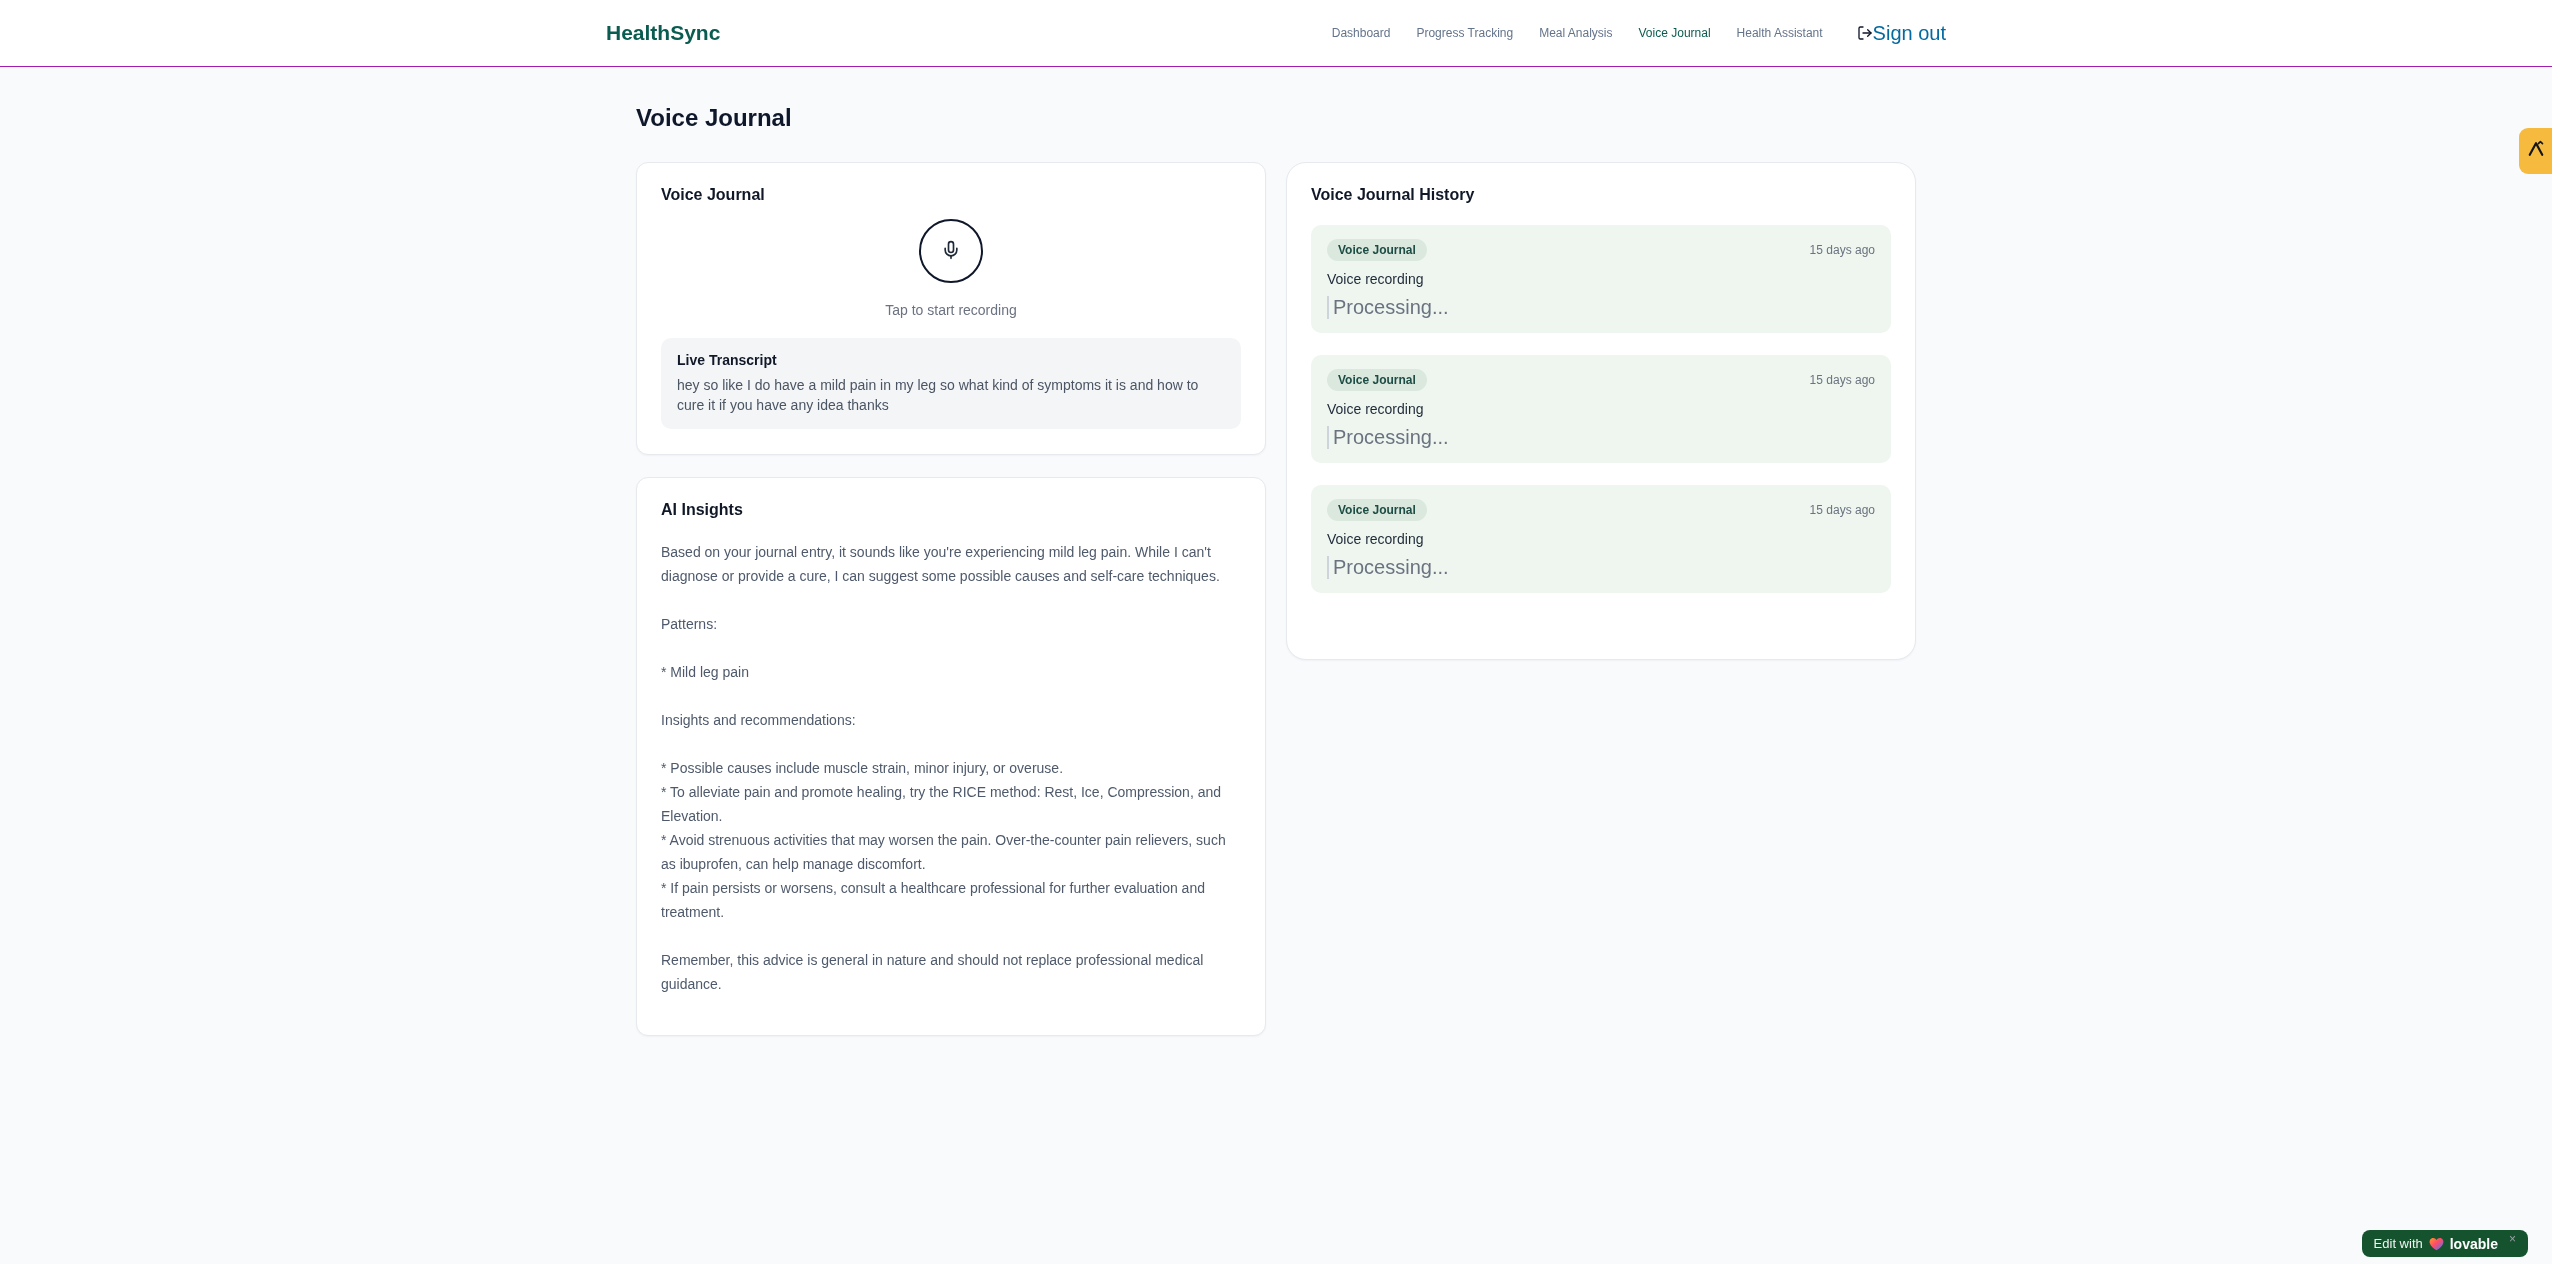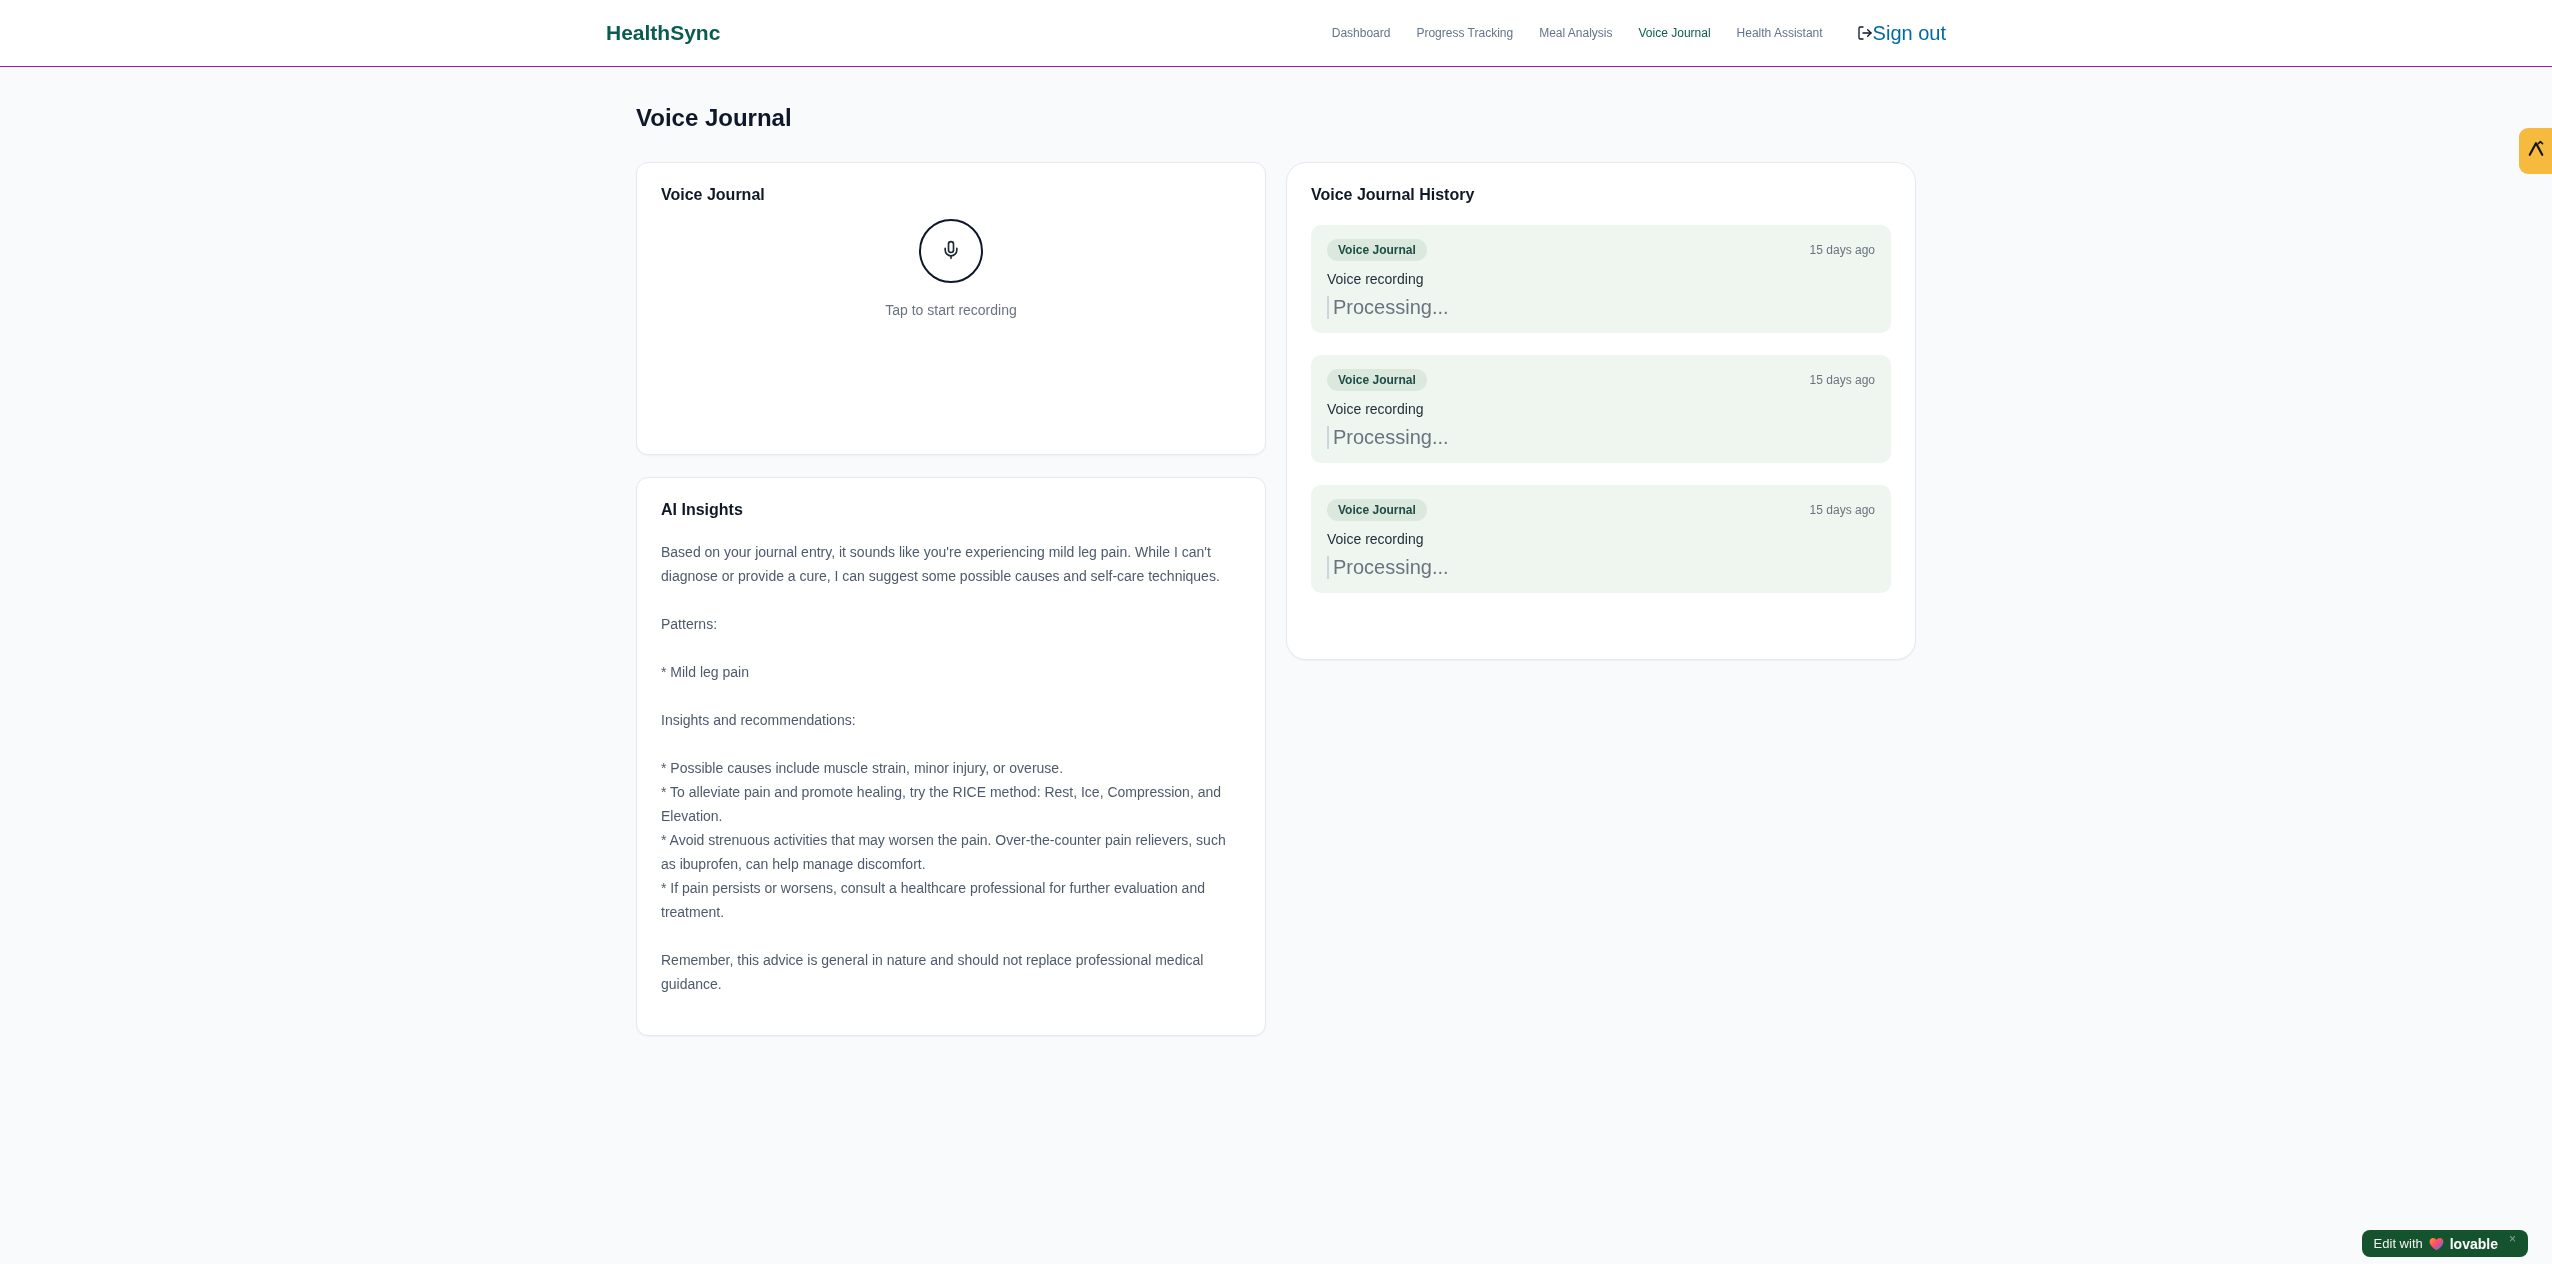--- a/index.html
+++ b/index.html
@@ -221,20 +221,24 @@
             <span>
               <svg width="20" height="20" viewBox="0 0 24 24" fill="none" stroke="#1f2937" stroke-width="2" stroke-linecap="round" stroke-linejoin="round">
                 <path d="M12 2a3 3 0 0 0-3 3v7a3 3 0 0 0 6 0V5a3 3 0 0 0-3-3z"></path>
                 <path d="M19 10v2a7 7 0 0 1-14 0v-2"></path>
                 <line x1="12" y1="19" x2="12" y2="22"></line>
               </svg>
             </span>
           </button>
           <div class="tap-hint">Tap to start recording</div>
         </div>
+        <div class="transcript">
+          <div class="transcript-title">Live Transcript</div>
+          <p class="transcript-body">hey so like I do have a mild pain in my leg so what kind of symptoms it is and how to cure it if you have any idea thanks</p>
+        </div>
       </section>
 
       <section class="card analysis-card">
         <h2 class="card-title">AI Insights</h2>
         <div class="analysis-body">Based on your journal entry, it sounds like you're experiencing mild leg pain. While I can't diagnose or provide a cure, I can suggest some possible causes and self-care techniques.
 
 Patterns:
 
 * Mild leg pain
 

